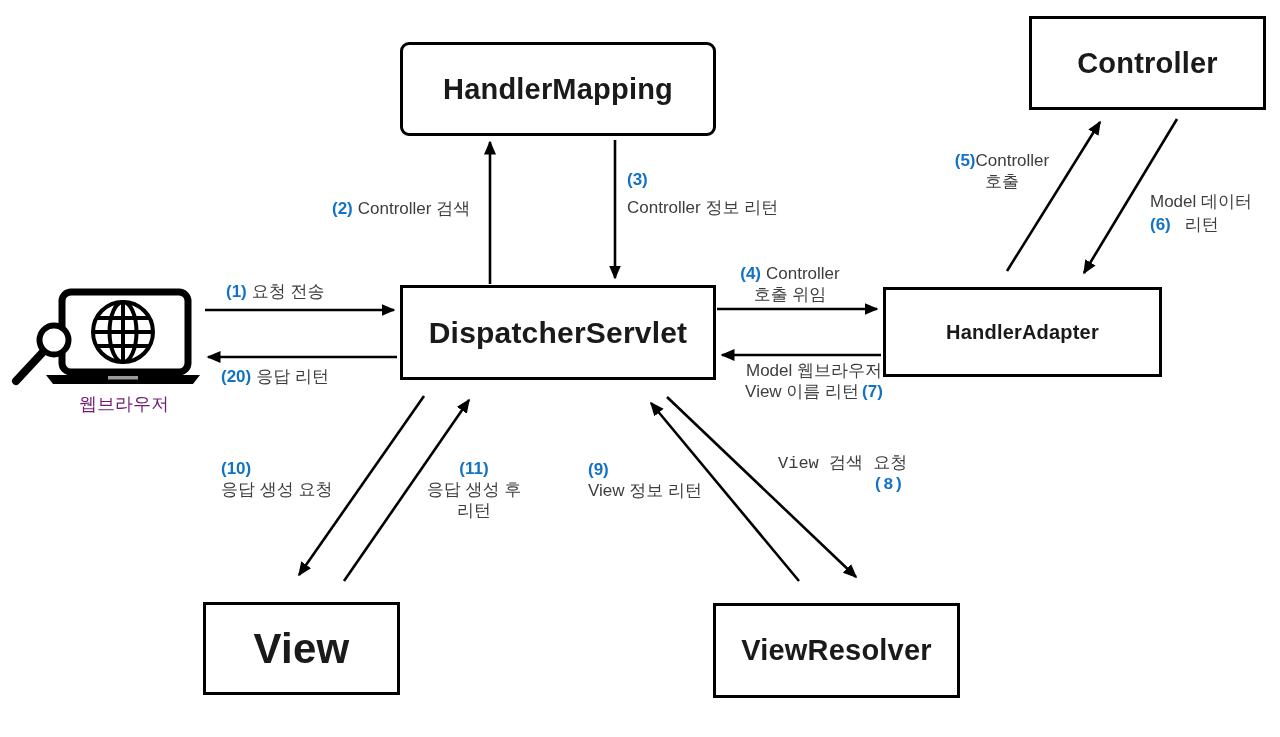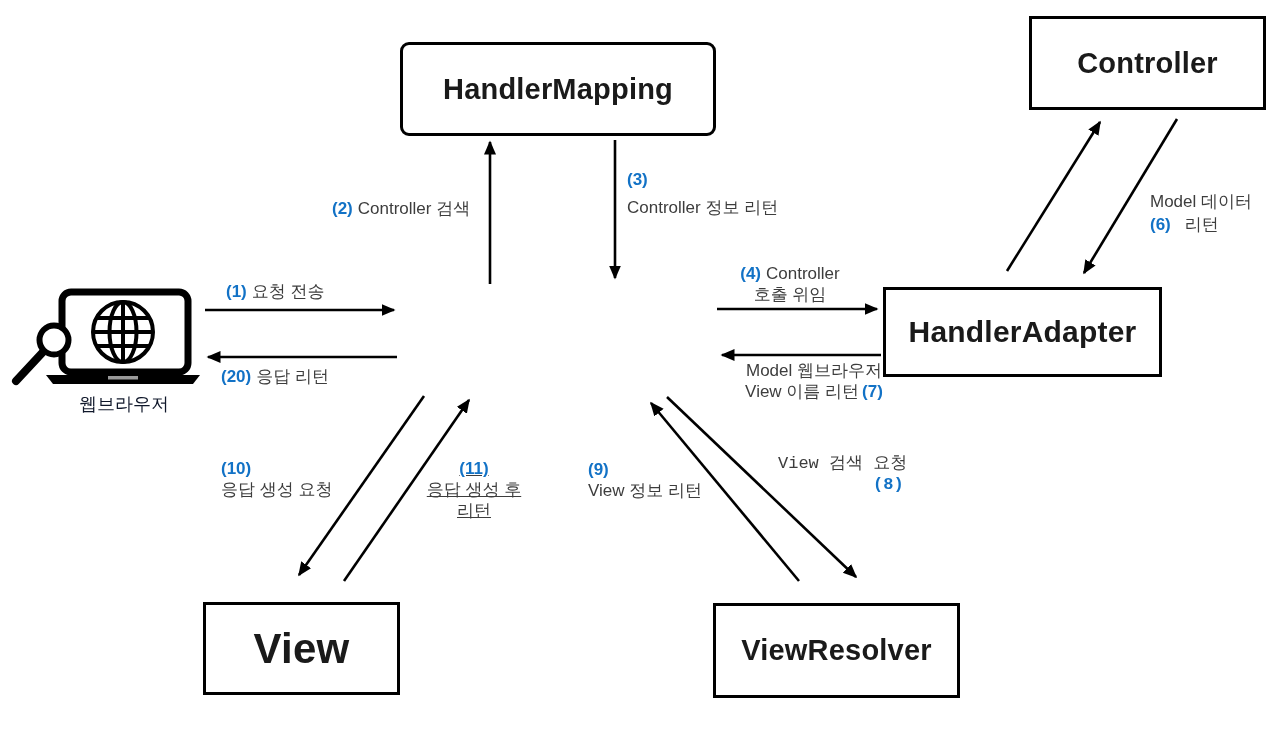--- a/index.html
+++ b/index.html
@@ -36,21 +36,21 @@
     white-space: nowrap;
   }
   .num {
     color: #1272C6;
     font-weight: 700;
   }
   .sp { margin-right: 5px; }
   .browser-caption {
     position: absolute;
     font-size: 18px;
-    color: #0f172a;
+    color: #701a75;
     text-align: center;
   }
 </style>
 </head>
 <body>
 
 <div id="stage">
 
   <svg id="arrow-layer" viewBox="0 0 1280 737" xmlns="http://www.w3.org/2000/svg">
     <defs>
@@ -88,22 +88,23 @@
         <line x1="43" y1="352" x2="16" y2="381" stroke="#000000" stroke-width="8" stroke-linecap="round"></line>
         <circle cx="54" cy="340" r="14.5" fill="#ffffff" stroke="#000000" stroke-width="6"></circle>
       </g>
     </g>
   </svg>
 
   <div class="node-box" style="left:400px; top:42px; width:316px; height:94px; font-size:29px;border-radius:9px;">HandlerMapping</div>
 
   <div class="node-box" style="left:1029px; top:16px; width:237px; height:94px; font-size:29px;">Controller</div>
 
+  <div class="node-box" style="left:400px; top:285px; width:316px; height:95px; font-size:30px;">DispatcherServlet</div>
 
-  <div class="node-box" style="left:883px; top:287px; width:279px; height:90px; font-size:30px;">HandlerAdapter</div>
+  <div class="node-box" style="left:883px; top:287px; width:279px; height:90px; font-size:20px;">HandlerAdapter</div>
 
   <div class="node-box" style="left:203px; top:602px; width:197px; height:93px; font-size:42px;">View</div>
 
   <div class="node-box" style="left:713px; top:603px; width:247px; height:95px; font-size:29px;">ViewResolver</div>
 
   <div class="browser-caption" style="left:58px; top:392px; width:132px;">웹브라우저</div>
 
   <div class="lbl" style="left:226px; top:281px;">
     <span class="num sp">(1)</span><span>요청 전송</span>
   </div>
@@ -124,20 +125,24 @@
   <div class="lbl" style="left:728px; top:263px; width:124px; text-align:center;">
     <span class="num sp">(4)</span><span>Controller</span><br>
     <span>호출 위임</span>
   </div>
 
   <div class="lbl" style="left:726px; top:360px; width:176px; text-align:center;">
     <span>Model 웹브라우저</span><br>
     <span>View 이름 리턴</span><span class="num" style="margin-left:3px;">(7)</span>
   </div>
 
+  <div class="lbl" style="left:945px; top:150px; width:114px; text-align:center;">
+    <span class="num">(5)</span><span>Controller</span><br>
+    <span>호출</span>
+  </div>
 
   <div class="lbl" style="left:1150px; top:190px; line-height:23px;">
     <span>Model 데이터</span><br>
     <span class="num">(6)</span><span style="margin-left:14px;">리턴</span>
   </div>
 
   <div class="lbl" style="left:778px; top:453px;font-family:Liberation Mono, monospace;">
     <span>View 검색 요청</span><br>
     <span class="num" style="margin-left:95px;">(8)</span>
   </div>
@@ -145,19 +150,19 @@
   <div class="lbl" style="left:588px; top:459px;">
     <span class="num">(9)</span><br>
     <span>View 정보 리턴</span>
   </div>
 
   <div class="lbl" style="left:221px; top:458px;">
     <span class="num">(10)</span><br>
     <span>응답 생성 요청</span>
   </div>
 
-  <div class="lbl" style="left:418px; top:458px; width:112px; text-align:center;text-decoration:underline;">
+  <div class="lbl" style="left:418px; top:458px; width:112px; text-align:center;">
     <span class="num">(11)</span><br>
     <span>응답 생성 후</span><br>
     <span>리턴</span>
   </div>
 
 </div>
 
 </body></html>

